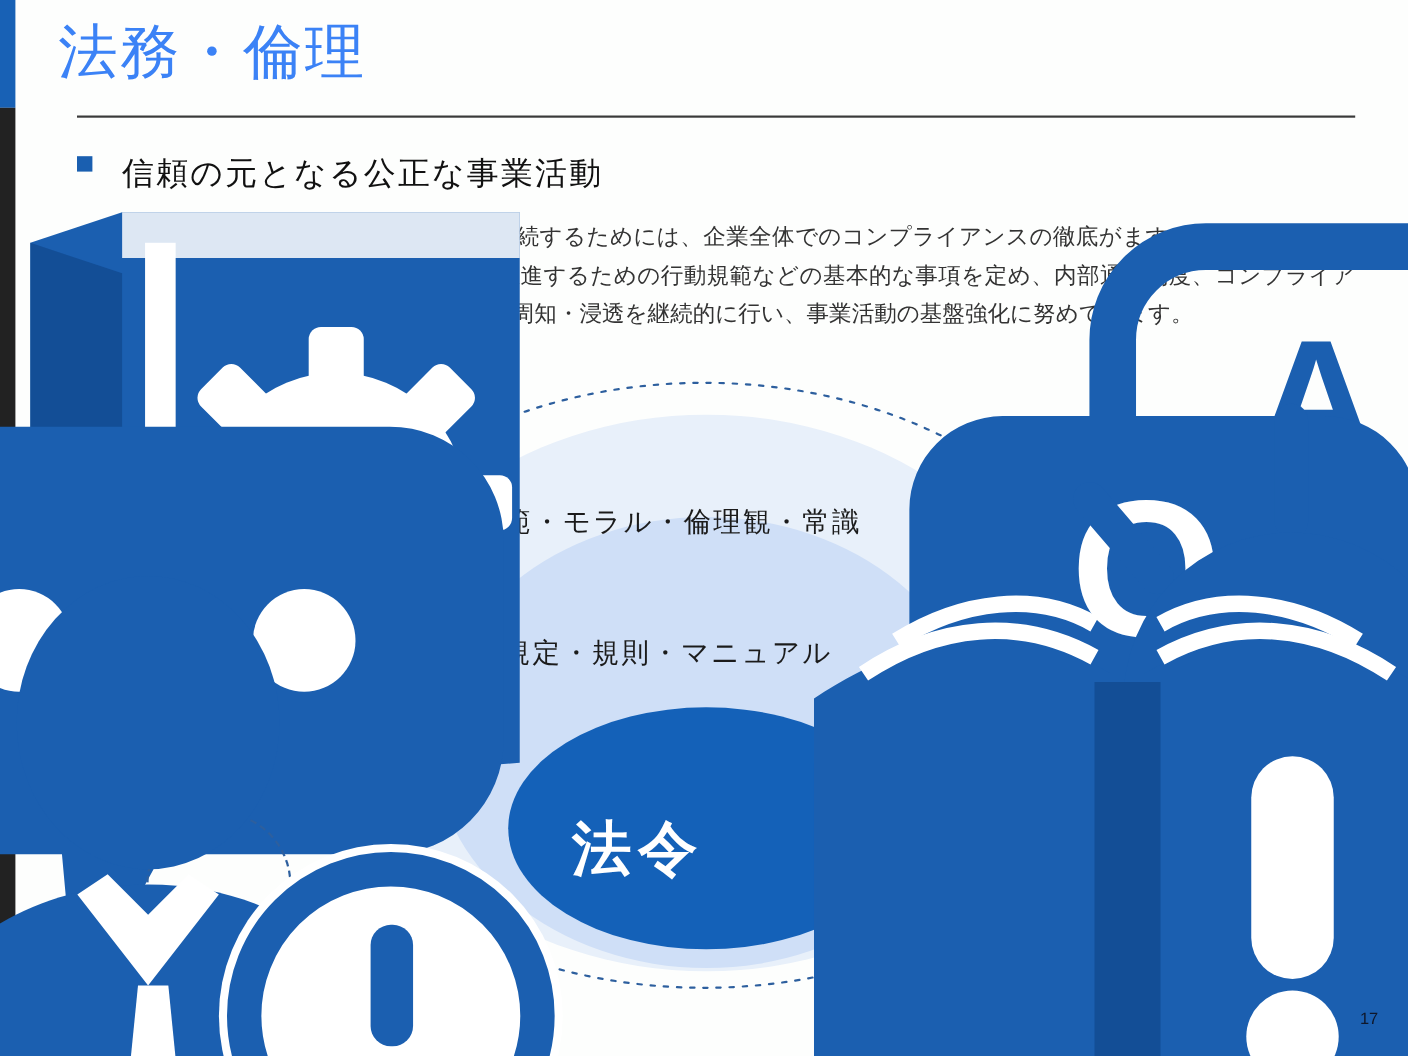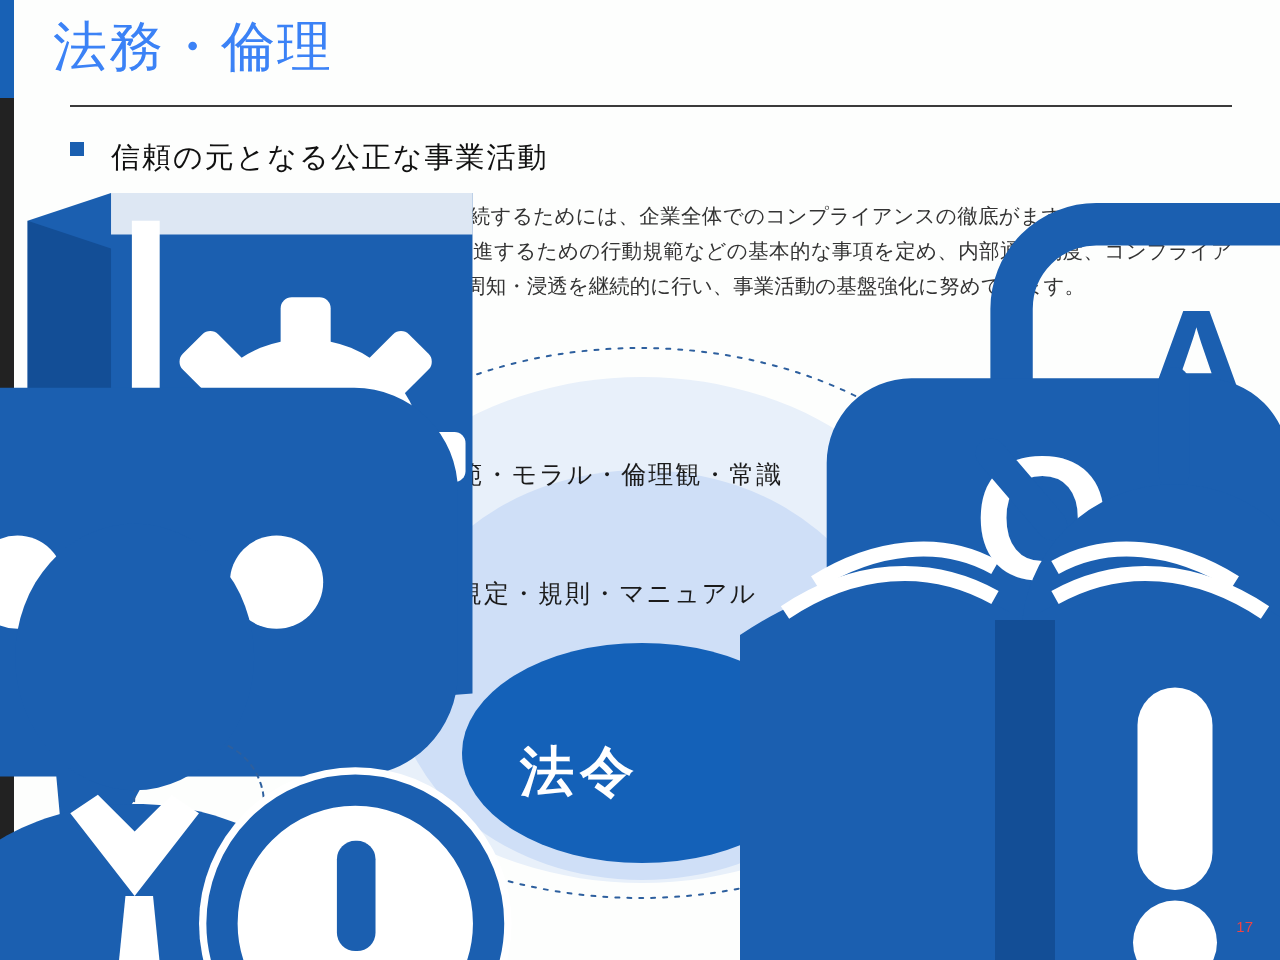--- a/index.html
+++ b/index.html
@@ -160,21 +160,21 @@
   .node-bulb        { left: 1046px;top: 254px; width: 96px;  height: 96px; }
   .node-person      { left: 53px;  top: 393px; width: 132px; height: 132px; }
   .node-open-book   { left: 869px; top: 379px; width: 152px; height: 152px; }
 
   
   .page-number {
     position: absolute;
     right: 27px;
     bottom: 25px;
     font-size: 15px;
-    color: #ef4444;
+    color: #0f172a;
   }
 </style>
 </head>
 <body>
 
 <div class="slide">
 
   <div class="edge-bar-blue" style="background: rgb(24, 97, 181);"></div>
   <div class="edge-bar-dark" style="background: rgb(34, 34, 34);"></div>
 

